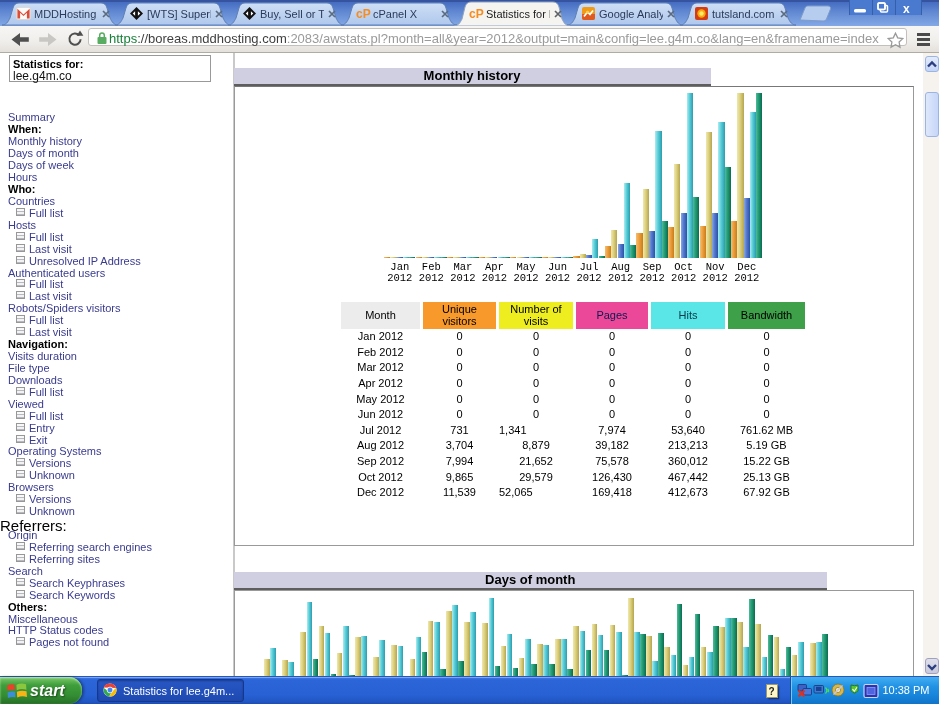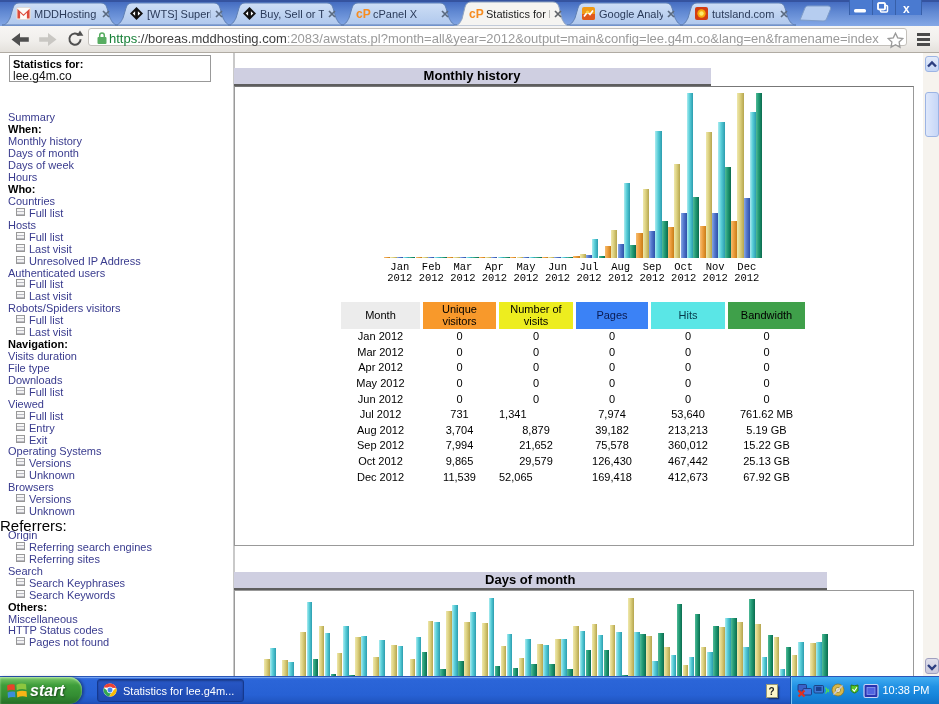--- a/index.html
+++ b/index.html
@@ -267,26 +267,34 @@
 <div style="position:absolute;left:743.6px;top:198.2px;width:6.3px;height:59.8px;background:linear-gradient(90deg,#88a8e4 0%,#5377cc 45%,#2d50a8 100%)"></div>
 <div style="position:absolute;left:749.9px;top:112.3px;width:6.3px;height:145.7px;background:linear-gradient(90deg,#abecf0 0%,#57cdd8 45%,#2b9cae 100%)"></div>
 <div style="position:absolute;left:756.2px;top:93.0px;width:6.3px;height:165.0px;background:linear-gradient(90deg,#52ba98 0%,#219a74 45%,#0b6b4e 100%)"></div>
 <div style="position:absolute;left:726.8px;top:261.5px;width:40px;text-align:center;font-family:&quot;Liberation Mono&quot;,monospace;font-size:10.5px;color:#000;line-height:11.3px">Dec<br>2012</div>
 <table style="position:absolute;left:338px;top:301.5px;border-collapse:separate;border-spacing:3px 0;font-family:'Liberation Sans',sans-serif;font-size:11px;color:#000;table-layout:fixed">
 <tbody>
       <tr style="height:27px">
         <td style="width:79px;background:#ececec;text-align:center;vertical-align:middle">Month</td>
         <td style="width:73px;background:#f8992b;text-align:center;vertical-align:middle;line-height:12px">Unique<br>visitors</td>
         <td style="width:74px;background:#eded1f;text-align:center;vertical-align:middle;line-height:12px">Number of<br>visits</td>
-        <td style="width:72px;background:#3b82f6;color:#0a1a50;text-align:center;vertical-align:middle">Pages</td>
+        <td style="width:72px;background:#ec4899;color:#0a1a50;text-align:center;vertical-align:middle">Pages</td>
         <td style="width:74px;background:#5ae6e6;color:#063a4a;text-align:center;vertical-align:middle">Hits</td>
         <td style="width:77px;background:#3fa04a;text-align:center;vertical-align:middle">Bandwidth</td>
       </tr>
 <tr>
         <td style="text-align:center;height:15.6px;padding:0">Jan 2012</td>
+        <td style="text-align:center;height:15.6px;padding:0">0</td>
+        <td style="text-align:center;height:15.6px;padding:0">0</td>
+        <td style="text-align:center;height:15.6px;padding:0">0</td>
+        <td style="text-align:center;height:15.6px;padding:0">0</td>
+        <td style="text-align:center;height:15.6px;padding:0">0</td>
+      </tr>
+<tr>
+        <td style="text-align:center;height:15.6px;padding:0">Feb 2012</td>
         <td style="text-align:center;height:15.6px;padding:0">0</td>
         <td style="text-align:center;height:15.6px;padding:0">0</td>
         <td style="text-align:center;height:15.6px;padding:0">0</td>
         <td style="text-align:center;height:15.6px;padding:0">0</td>
         <td style="text-align:center;height:15.6px;padding:0">0</td>
       </tr>
 <tr>
         <td style="text-align:center;height:15.6px;padding:0">Mar 2012</td>
         <td style="text-align:center;height:15.6px;padding:0">0</td>
         <td style="text-align:center;height:15.6px;padding:0">0</td>

